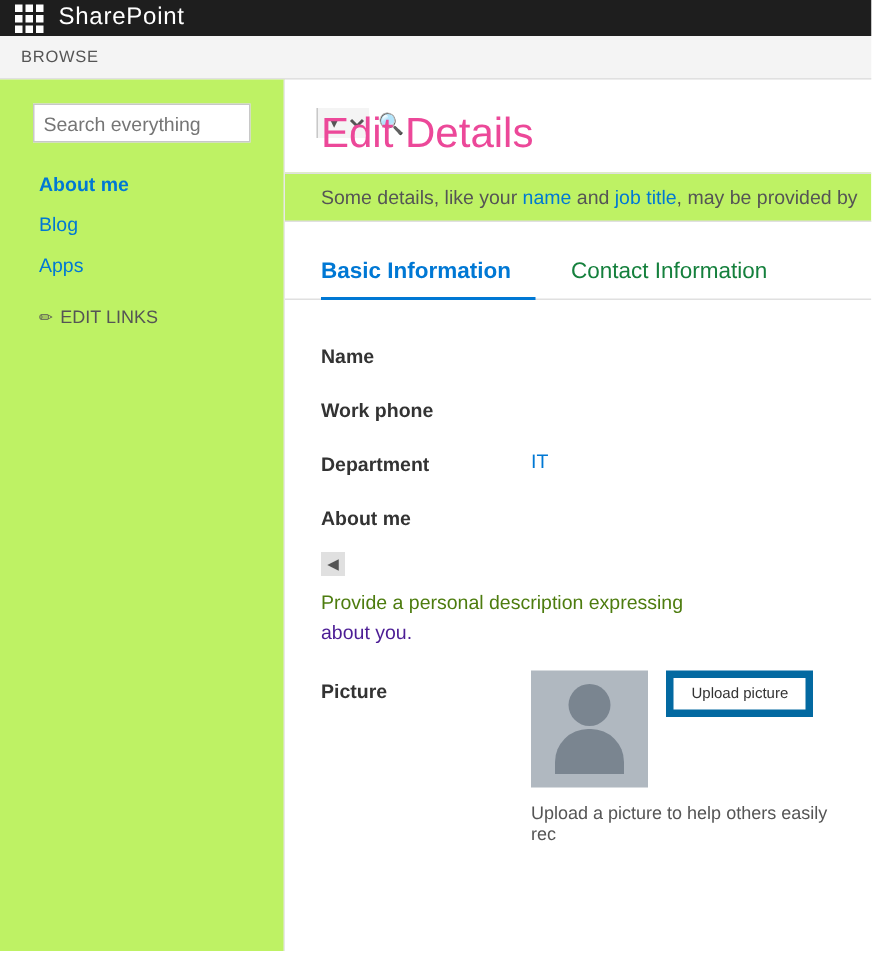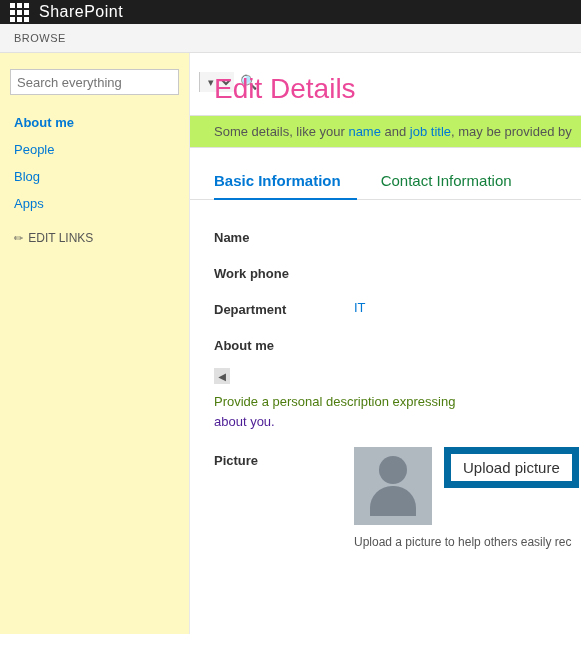--- a/index.html
+++ b/index.html
@@ -46,23 +46,23 @@
     
     .main-layout {
       display: flex;
       height: calc(653px - 40px - 32px);
     }
 
     
     .sidebar {
       width: 190px;
       min-width: 190px;
-      background: #fef9c3;
+      background: #bef264;
       border-right: 1px solid #e8e8e8;
-      padding: 10px 0;
+      padding: 10px 12px;
     }
     .search-box {
       display: flex;
       align-items: center;
       margin: 6px 10px 14px 10px;
       border: 1px solid #c8c8c8;
       background: #fff;
     }
     .search-input {
       border: none;
@@ -274,24 +274,24 @@
       margin-bottom: 2px;
     }
     .avatar-body {
       width: 46px;
       height: 30px;
       background: #7a8590;
       border-radius: 22px 22px 0 0;
     }
 
     .upload-btn {
-      border: 7px solid #0369a1;
+      border: 5px solid #0369a1;
       background: #fff;
       padding: 5px 12px;
-      font-size: 15px;
+      font-size: 10px;
       cursor: pointer;
       color: #333;
       white-space: nowrap;
     }
 
     .picture-help {
       font-size: 12px;
       color: #555;
       margin-top: 4px;
     }
@@ -323,21 +323,20 @@
   <div class="sidebar">
     <div class="search-box">
       <input class="search-input" type="text" placeholder="Search everything" style="">
       <select class="search-dropdown">
         <option>▾</option>
       </select>
       <button class="search-btn">🔍</button>
     </div>
 
     <a class="nav-item active">About me</a>
-    <a class="nav-item">People</a>
     <a class="nav-item">Blog</a>
     <a class="nav-item">Apps</a>
 
     <div class="edit-links">
       <span class="pencil-icon">✏</span>
       <span>EDIT LINKS</span>
     </div>
   </div>
 
   <div class="content-area">

